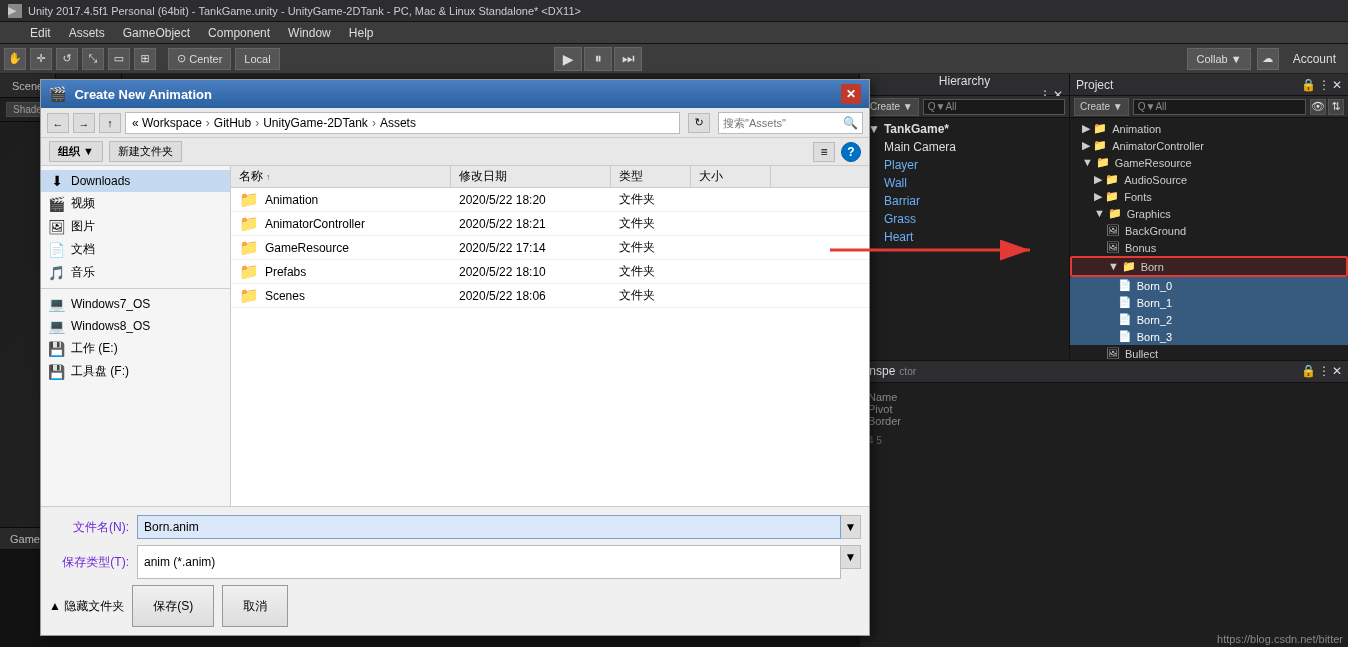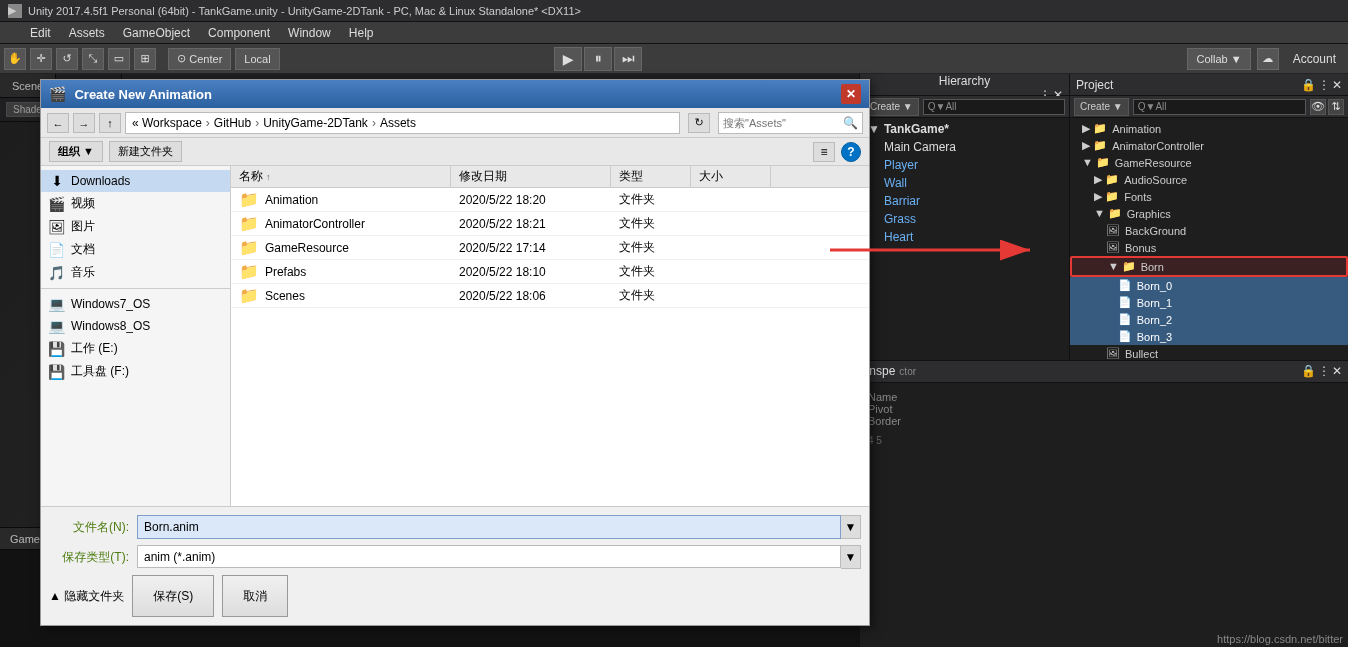--- a/index.html
+++ b/index.html
@@ -332,39 +332,39 @@
       background: #f0f0f0;
       padding: 8px;
       border-top: 1px solid #ccc;
     }
     .footer-row {
       display: flex; align-items: center;
       margin-bottom: 6px; gap: 8px;
     }
     .footer-label {
       width: 80px;
-      font-size: 12px; color: #4d7c0f;
+      font-size: 12px; color: #6d28d9;
       text-align: right;
     }
     .footer-input {
       flex: 1;
       border: 1px solid #7e9fc9;
       height: 24px;
       padding: 0 6px;
       font-size: 12px;
       background: #dbe8fa;
       outline: none;
     }
     .footer-combo {
       display: flex; flex: 1;
     }
     .footer-combo-input {
       flex: 1;
       border: 1px solid #bbb;
-      height: 23px;
+      height: 34px;
       padding: 0 6px;
       font-size: 12px;
       background: #fff;
       outline: none;
     }
     .footer-combo-btn {
       width: 20px; height: 24px;
       background: #ddd;
       border: 1px solid #bbb;
       border-left: none;

